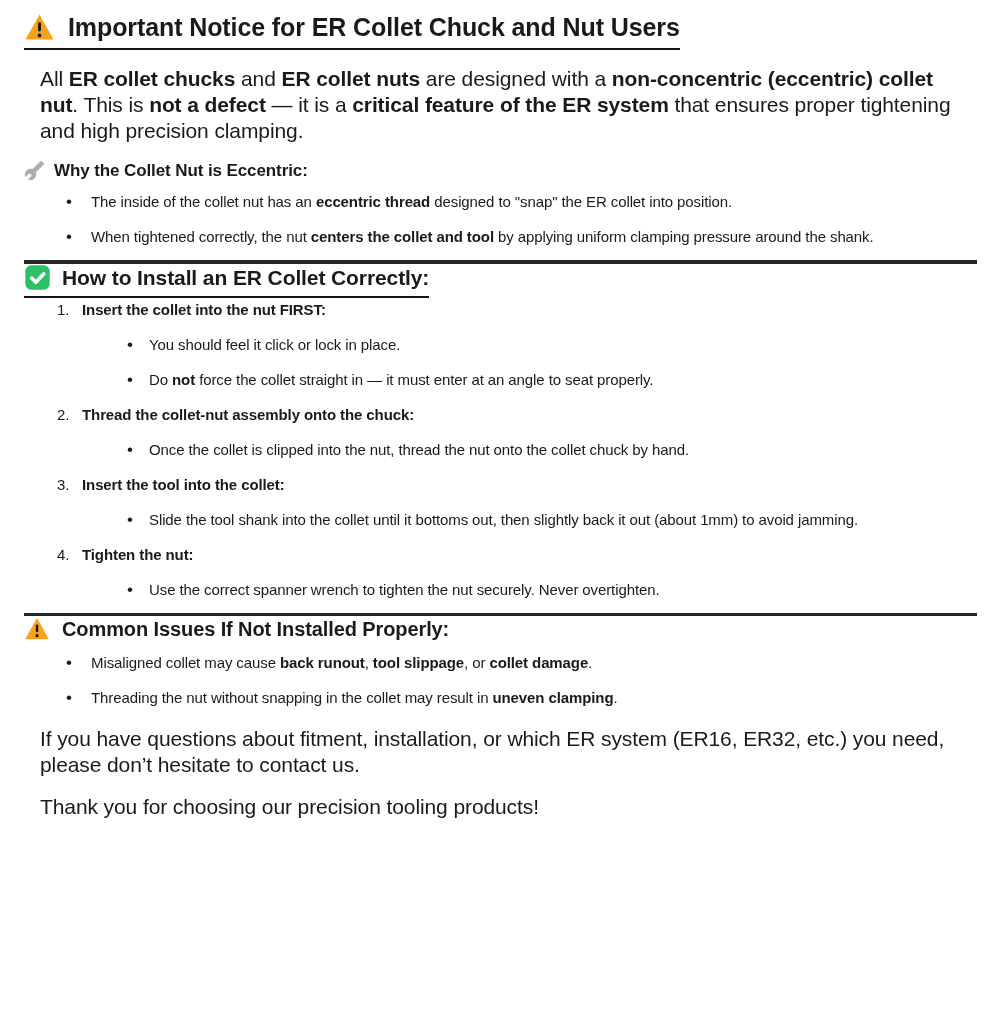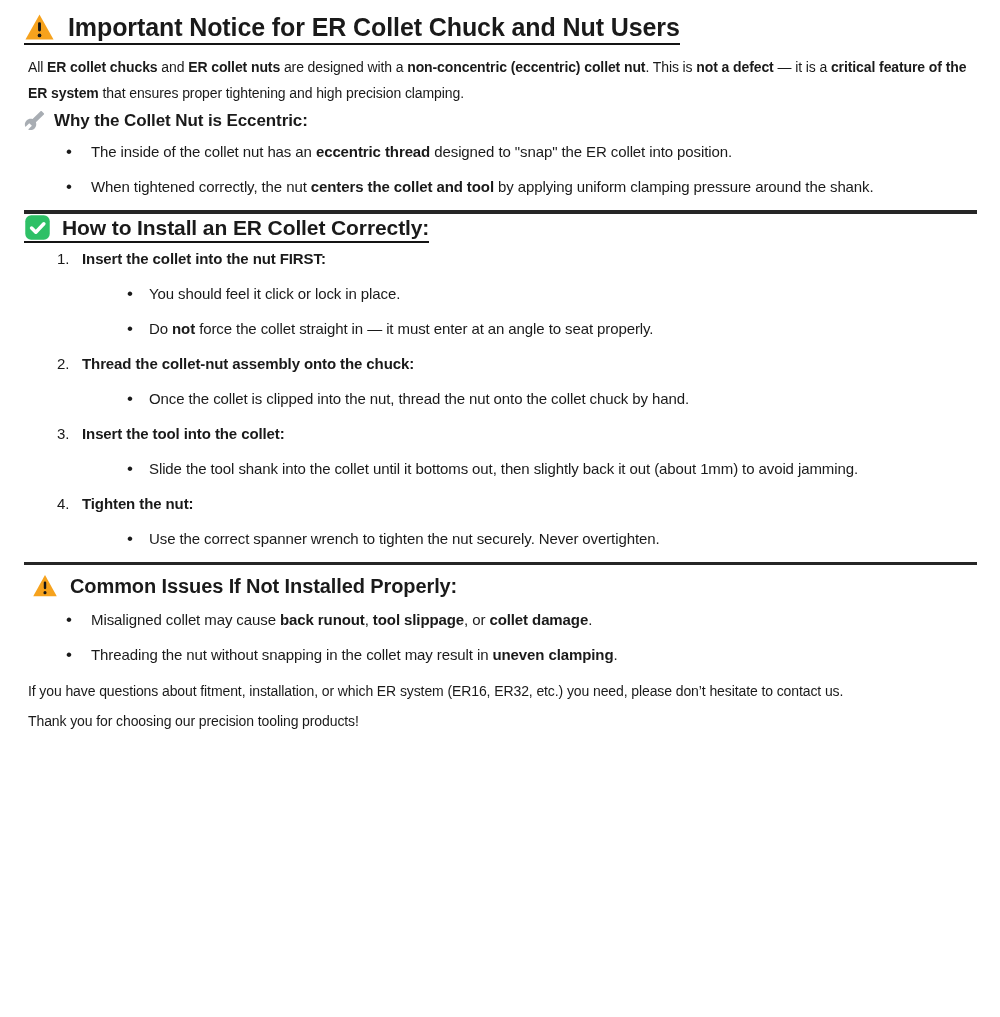--- a/index.html
+++ b/index.html
@@ -16,20 +16,21 @@
     letter-spacing: -0.1px;
   }
   .doc {
     padding: 12px 23px 0 24px;
   }
   
   .h-underlined {
     display: inline-flex;
     align-items: center;
     border-bottom: 2.5px solid #141414;
+    padding-bottom: 5px;
   }
   h1.title {
     margin: 0;
     font-size: 25px;
     line-height: 31px;
     font-weight: 700;
   }
   h1.title .icon { margin-right: 13px; }
   h2.section-head {
     margin: 0;
@@ -41,35 +42,35 @@
   h3.sub-head {
     margin: 0;
     display: flex;
     align-items: center;
     font-size: 17px;
     line-height: 21px;
     font-weight: 700;
   }
   h3.sub-head .icon { margin-right: 9px; }
   h2.plain-head {
-    margin: 8px;
+    margin: 0;
     display: flex;
     align-items: center;
     font-size: 20px;
     line-height: 26px;
     font-weight: 700;
   }
   h2.plain-head .icon { margin-right: 12px; }
   .icon { display: inline-flex; flex: 0 0 auto; }
   .icon svg { display: block; }
 
   
   p.body-text {
-    margin: 4px;
-    font-size: 14px;
+    margin: 16px;
+    font-size: 21px;
     line-height: 26px;
   }
   b { font-weight: 700; }
 
   
   ul.bullets {
     list-style: none;
     margin: 9px;
     padding: 0;
     font-size: 15px;

